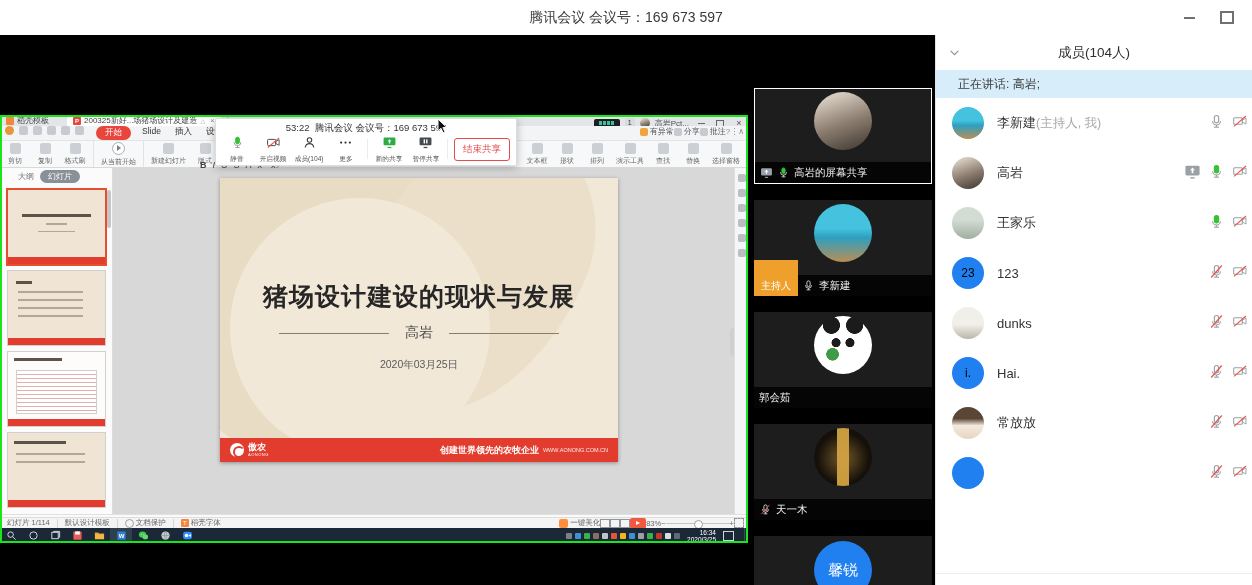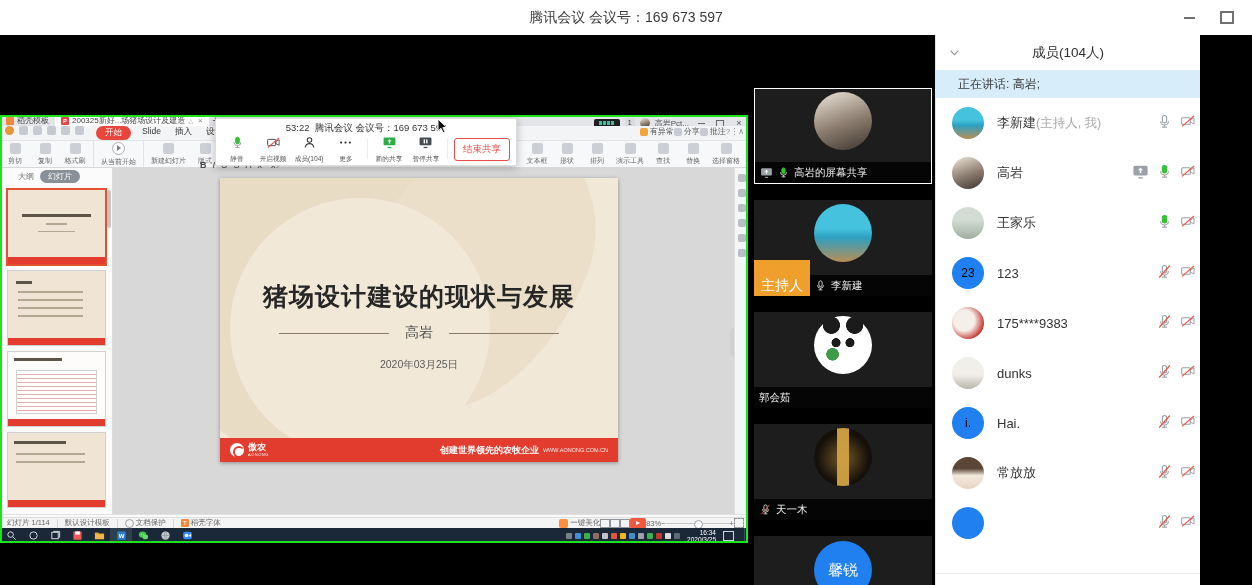--- a/index.html
+++ b/index.html
@@ -15,21 +15,21 @@
   #max-btn .box{width:10px;height:9px;border:2px solid #707070;}
   
   #stage{position:absolute;left:0;top:35px;width:935px;height:550px;background:#000;}
   
   #share-region{position:absolute;left:0;top:80px;width:748px;height:428px;background:#fff;}
   #share-border{position:absolute;inset:0;border:2px solid #1ae51a;z-index:40;pointer-events:none;}
   #wps{position:absolute;inset:0;display:flex;flex-direction:column;font-size:8px;color:#555;}
   
   #wps-tabs{height:16px;background:#e3e5e8;display:flex;align-items:stretch;position:relative;}
   .wtab{display:flex;align-items:center;gap:3px;padding:0 6px;font-size:8px;color:#444;white-space:nowrap;}
-  .wtab.active{background:#fff;}
+  .wtab.active{background:#fff;margin-left:12px;}
   .doctabicon{width:8px;height:8px;background:#e8453c;border-radius:1px;color:#fff;font-size:6px;line-height:8px;text-align:center;font-weight:bold;}
   .storetabicon{width:8px;height:8px;background:#f2863c;border-radius:1px;}
   .tabx{color:#888;font-size:8px;margin-left:2px;}
   .tabsync{color:#999;font-size:6px;}
   #wps-tab-add{width:14px;display:flex;align-items:center;justify-content:center;color:#555;font-size:10px;}
   #wps-tabs-right{position:absolute;right:2px;top:0;height:16px;display:flex;align-items:center;gap:5px;}
   #rec-widget{width:26px;height:9px;background:#1e1e1e;border-radius:2px;display:flex;align-items:center;justify-content:center;gap:1px;}
   #rec-widget i{width:3px;height:4px;background:#35c2a0;display:block;}
   #acct-badge{width:10px;height:10px;background:#d9dbde;border-radius:2px;font-size:7px;line-height:10px;text-align:center;color:#333;}
   #acct-avatar{width:10px;height:10px;border-radius:50%;background:linear-gradient(160deg,#cfc6ba 20%,#8a7b6e 55%,#3c352e 100%);}
@@ -141,25 +141,25 @@
   #cursor{position:absolute;left:437px;top:84px;z-index:60;}
   
   #video-strip{position:absolute;left:754px;top:53px;width:178px;height:497px;}
   .tile{position:relative;width:178px;height:96px;margin-bottom:16px;background:#1d1d1d;overflow:hidden;box-sizing:border-box;}
   .tile.sel{border:1px solid #fff;}
   .tile:last-child{height:101px;margin-bottom:0;}
   .tileav{position:absolute;left:50%;top:34%;transform:translate(-50%,-50%);width:58px;height:58px;border-radius:50%;}
   .tileav.init{background:#2080f0;color:#fff;display:flex;align-items:center;justify-content:center;font-size:15px;}
   .tilebar{position:absolute;left:0;right:0;bottom:0;height:21px;background:rgba(0,0,0,.82);display:flex;align-items:center;gap:4px;padding:0 5px;}
   .tilename{color:#efefef;font-size:10.5px;white-space:nowrap;overflow:hidden;}
-  .hostbadge{background:#efa02c;color:#fff;font-size:14px;padding:18px 7px;margin-left:-5px;height:15px;line-height:15px;}
+  .hostbadge{background:#efa02c;color:#fff;font-size:10px;padding:18px 7px;margin-left:-5px;height:15px;line-height:15px;}
   .tico{display:flex;align-items:center;}
   #collapse-band{position:absolute;left:34px;width:110px;bottom:10px;height:22px;background:#121212;display:flex;align-items:center;justify-content:center;z-index:5;}
   
-  #members-panel{position:absolute;left:935px;top:35px;width:265px;height:550px;background:#fff;border-left:1px solid #e4e4e4;box-sizing:border-box;}
+  #members-panel{position:absolute;left:935px;top:35px;width:317px;height:550px;background:#fff;border-left:1px solid #e4e4e4;box-sizing:border-box;}
   #mp-header{height:35px;position:relative;display:flex;align-items:center;justify-content:center;font-size:13.5px;color:#2e2e2e;}
   #mp-collapse{position:absolute;left:12px;top:11px;}
   #mp-banner{height:28px;background:#d8edfa;display:flex;align-items:center;padding-left:22px;font-size:12px;color:#3a3a3a;}
   #member-list{height:475px;overflow:hidden;border-bottom:1px solid #ececec;}
   .mrow{height:50px;display:flex;align-items:center;padding:0 6px 0 16px;}
   .mav{width:32px;height:32px;border-radius:50%;flex:none;}
   .mav.init{background:#2080f0;color:#000000;display:flex;align-items:center;justify-content:center;font-size:12px;}
   .mname{margin-left:13px;font-size:13px;color:#333;white-space:nowrap;overflow:hidden;flex:1;}
   .msuf{color:#a8a8a8;font-size:12.5px;}
   .micons{display:flex;align-items:center;gap:7px;flex:none;margin-right:-2px;}
@@ -749,38 +749,20 @@
                 <line x1="4.5" y1="20.5" x2="19.5" y2="3.5" stroke="#e8574a" stroke-width="1.8"></line>
               </svg></div>
             <div class="mico"><svg width="16" height="16" viewBox="0 0 24 24">
                 <rect x="2.5" y="7" width="13" height="10" rx="1.5" fill="none" stroke="#9aa0a6" stroke-width="1.6"></rect>
                 <path d="M15.5 10.5l5.5-3v9l-5.5-3z" fill="none" stroke="#9aa0a6" stroke-width="1.4"></path>
                 <line x1="3" y1="20" x2="21" y2="4.5" stroke="#e8574a" stroke-width="1.8"></line>
               </svg></div>
           </div>
         </div>
         <div class="mrow">
-          <div class="mav" style="background: radial-gradient(circle at 38% 42%, rgb(246, 239, 233) 38%, rgb(200, 64, 58) 72%, rgb(126, 36, 32) 100%);"></div>
-          <div class="mname">175****9383</div>
-          <div class="micons">
-            <div class="mico"><svg width="17" height="17" viewBox="0 0 24 24">
-                <rect x="9" y="3.5" width="6" height="10.5" rx="3" fill="none" stroke="#9aa0a6" stroke-width="1.6"></rect>
-                <path d="M6.5 11.5a5.5 5.5 0 0 0 11 0" fill="none" stroke="#9aa0a6" stroke-width="1.6"></path>
-                <line x1="12" y1="17" x2="12" y2="19.6" stroke="#9aa0a6" stroke-width="1.6"></line>
-                <line x1="8.5" y1="20" x2="15.5" y2="20" stroke="#9aa0a6" stroke-width="1.6"></line>
-                <line x1="4.5" y1="20.5" x2="19.5" y2="3.5" stroke="#e8574a" stroke-width="1.8"></line>
-              </svg></div>
-            <div class="mico"><svg width="16" height="16" viewBox="0 0 24 24">
-                <rect x="2.5" y="7" width="13" height="10" rx="1.5" fill="none" stroke="#9aa0a6" stroke-width="1.6"></rect>
-                <path d="M15.5 10.5l5.5-3v9l-5.5-3z" fill="none" stroke="#9aa0a6" stroke-width="1.4"></path>
-                <line x1="3" y1="20" x2="21" y2="4.5" stroke="#e8574a" stroke-width="1.8"></line>
-              </svg></div>
-          </div>
-        </div>
-        <div class="mrow">
           <div class="mav" style="background: linear-gradient(rgb(240, 239, 233) 55%, rgb(185, 181, 168) 100%);"></div>
           <div class="mname">dunks</div>
           <div class="micons">
             <div class="mico"><svg width="17" height="17" viewBox="0 0 24 24">
                 <rect x="9" y="3.5" width="6" height="10.5" rx="3" fill="none" stroke="#9aa0a6" stroke-width="1.6"></rect>
                 <path d="M6.5 11.5a5.5 5.5 0 0 0 11 0" fill="none" stroke="#9aa0a6" stroke-width="1.6"></path>
                 <line x1="12" y1="17" x2="12" y2="19.6" stroke="#9aa0a6" stroke-width="1.6"></line>
                 <line x1="8.5" y1="20" x2="15.5" y2="20" stroke="#9aa0a6" stroke-width="1.6"></line>
                 <line x1="4.5" y1="20.5" x2="19.5" y2="3.5" stroke="#e8574a" stroke-width="1.8"></line>
               </svg></div>

